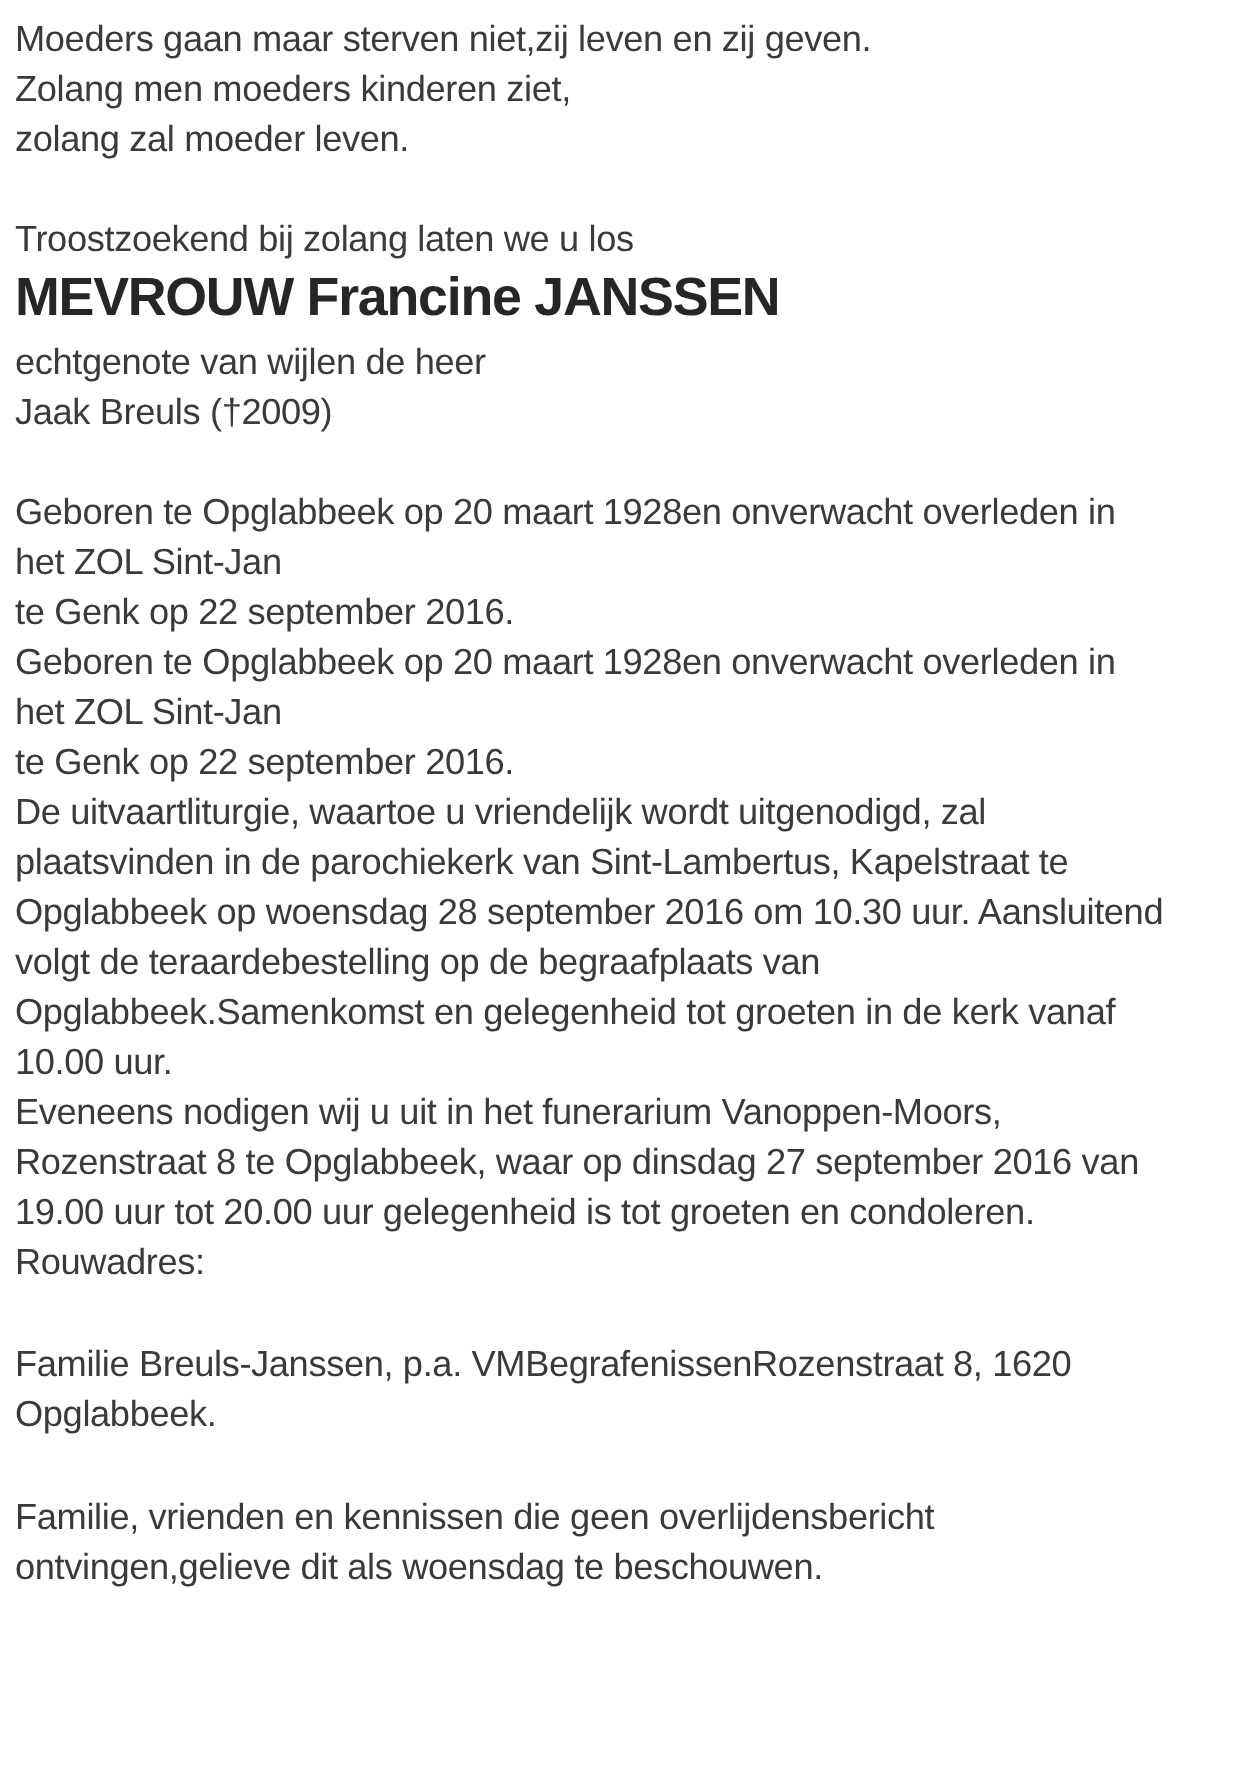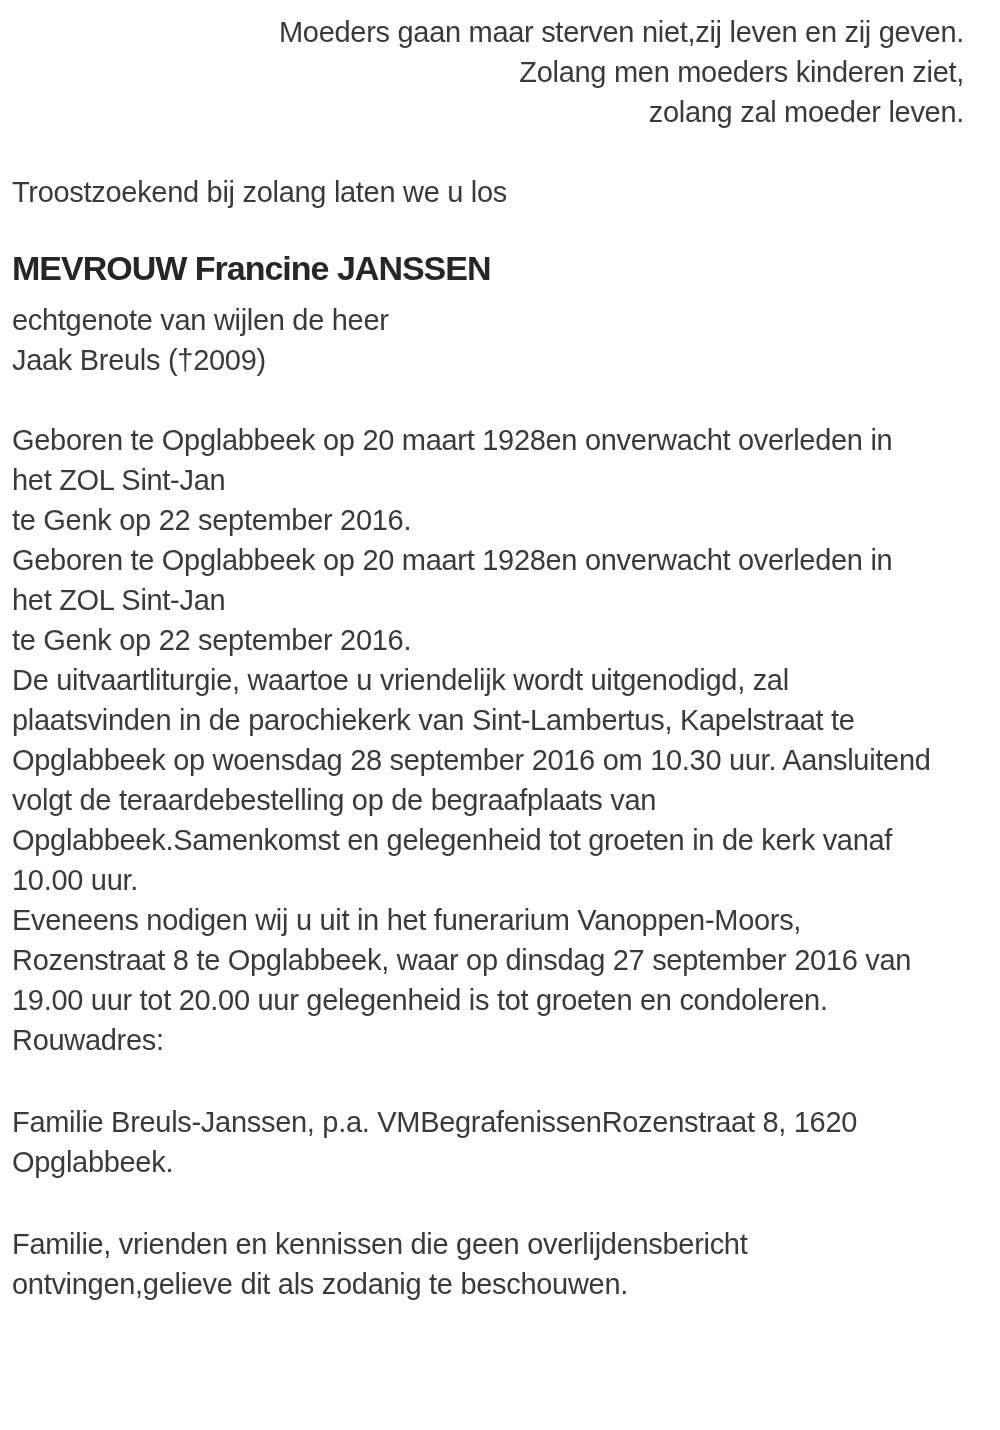--- a/index.html
+++ b/index.html
@@ -19,25 +19,24 @@
     padding: 4px 36px 20px 12px;
     overflow: hidden;
   }
   .txt {
     font-size: 29px;
     line-height: 40px;
     letter-spacing: -0.3px;
     white-space: pre-line;
     font-weight: 400;
   }
-  .poem        { margin-top: 8px; text-align: right; }
+  .poem        { margin-top: 8px; }
   .farewell    { margin-top: 40px; }
   .deceased-title {
-    margin-top: 30px;
-    font-size: 34px;
+    font-size: 43px;
     line-height: 52px;
     font-weight: 700;
     letter-spacing: -1px;
     color: #262626;
     white-space: pre-line;
   }
   .relation    { margin-top: 6px; }
   .announcement{ margin-top: 40px; }
   .rouwadres   { }
   .address     { margin-top: 42px; }
@@ -78,16 +77,16 @@
 Eveneens nodigen wij u uit in het funerarium Vanoppen-Moors,
 Rozenstraat 8 te Opglabbeek, waar op dinsdag 27 september 2016 van
 19.00 uur tot 20.00 uur gelegenheid is tot groeten en condoleren.</p>
 
   <p class="txt rouwadres">Rouwadres:</p>
 
   <p class="txt address">Familie Breuls-Janssen, p.a. VMBegrafenissenRozenstraat 8, 1620
 Opglabbeek.</p>
 
   <p class="txt notice">Familie, vrienden en kennissen die geen overlijdensbericht
-ontvingen,gelieve dit als zodanig te beschouwen.</p>
+ontvingen,gelieve dit als woensdag te beschouwen.</p>
 
 
 </main>
 
 </body></html>

